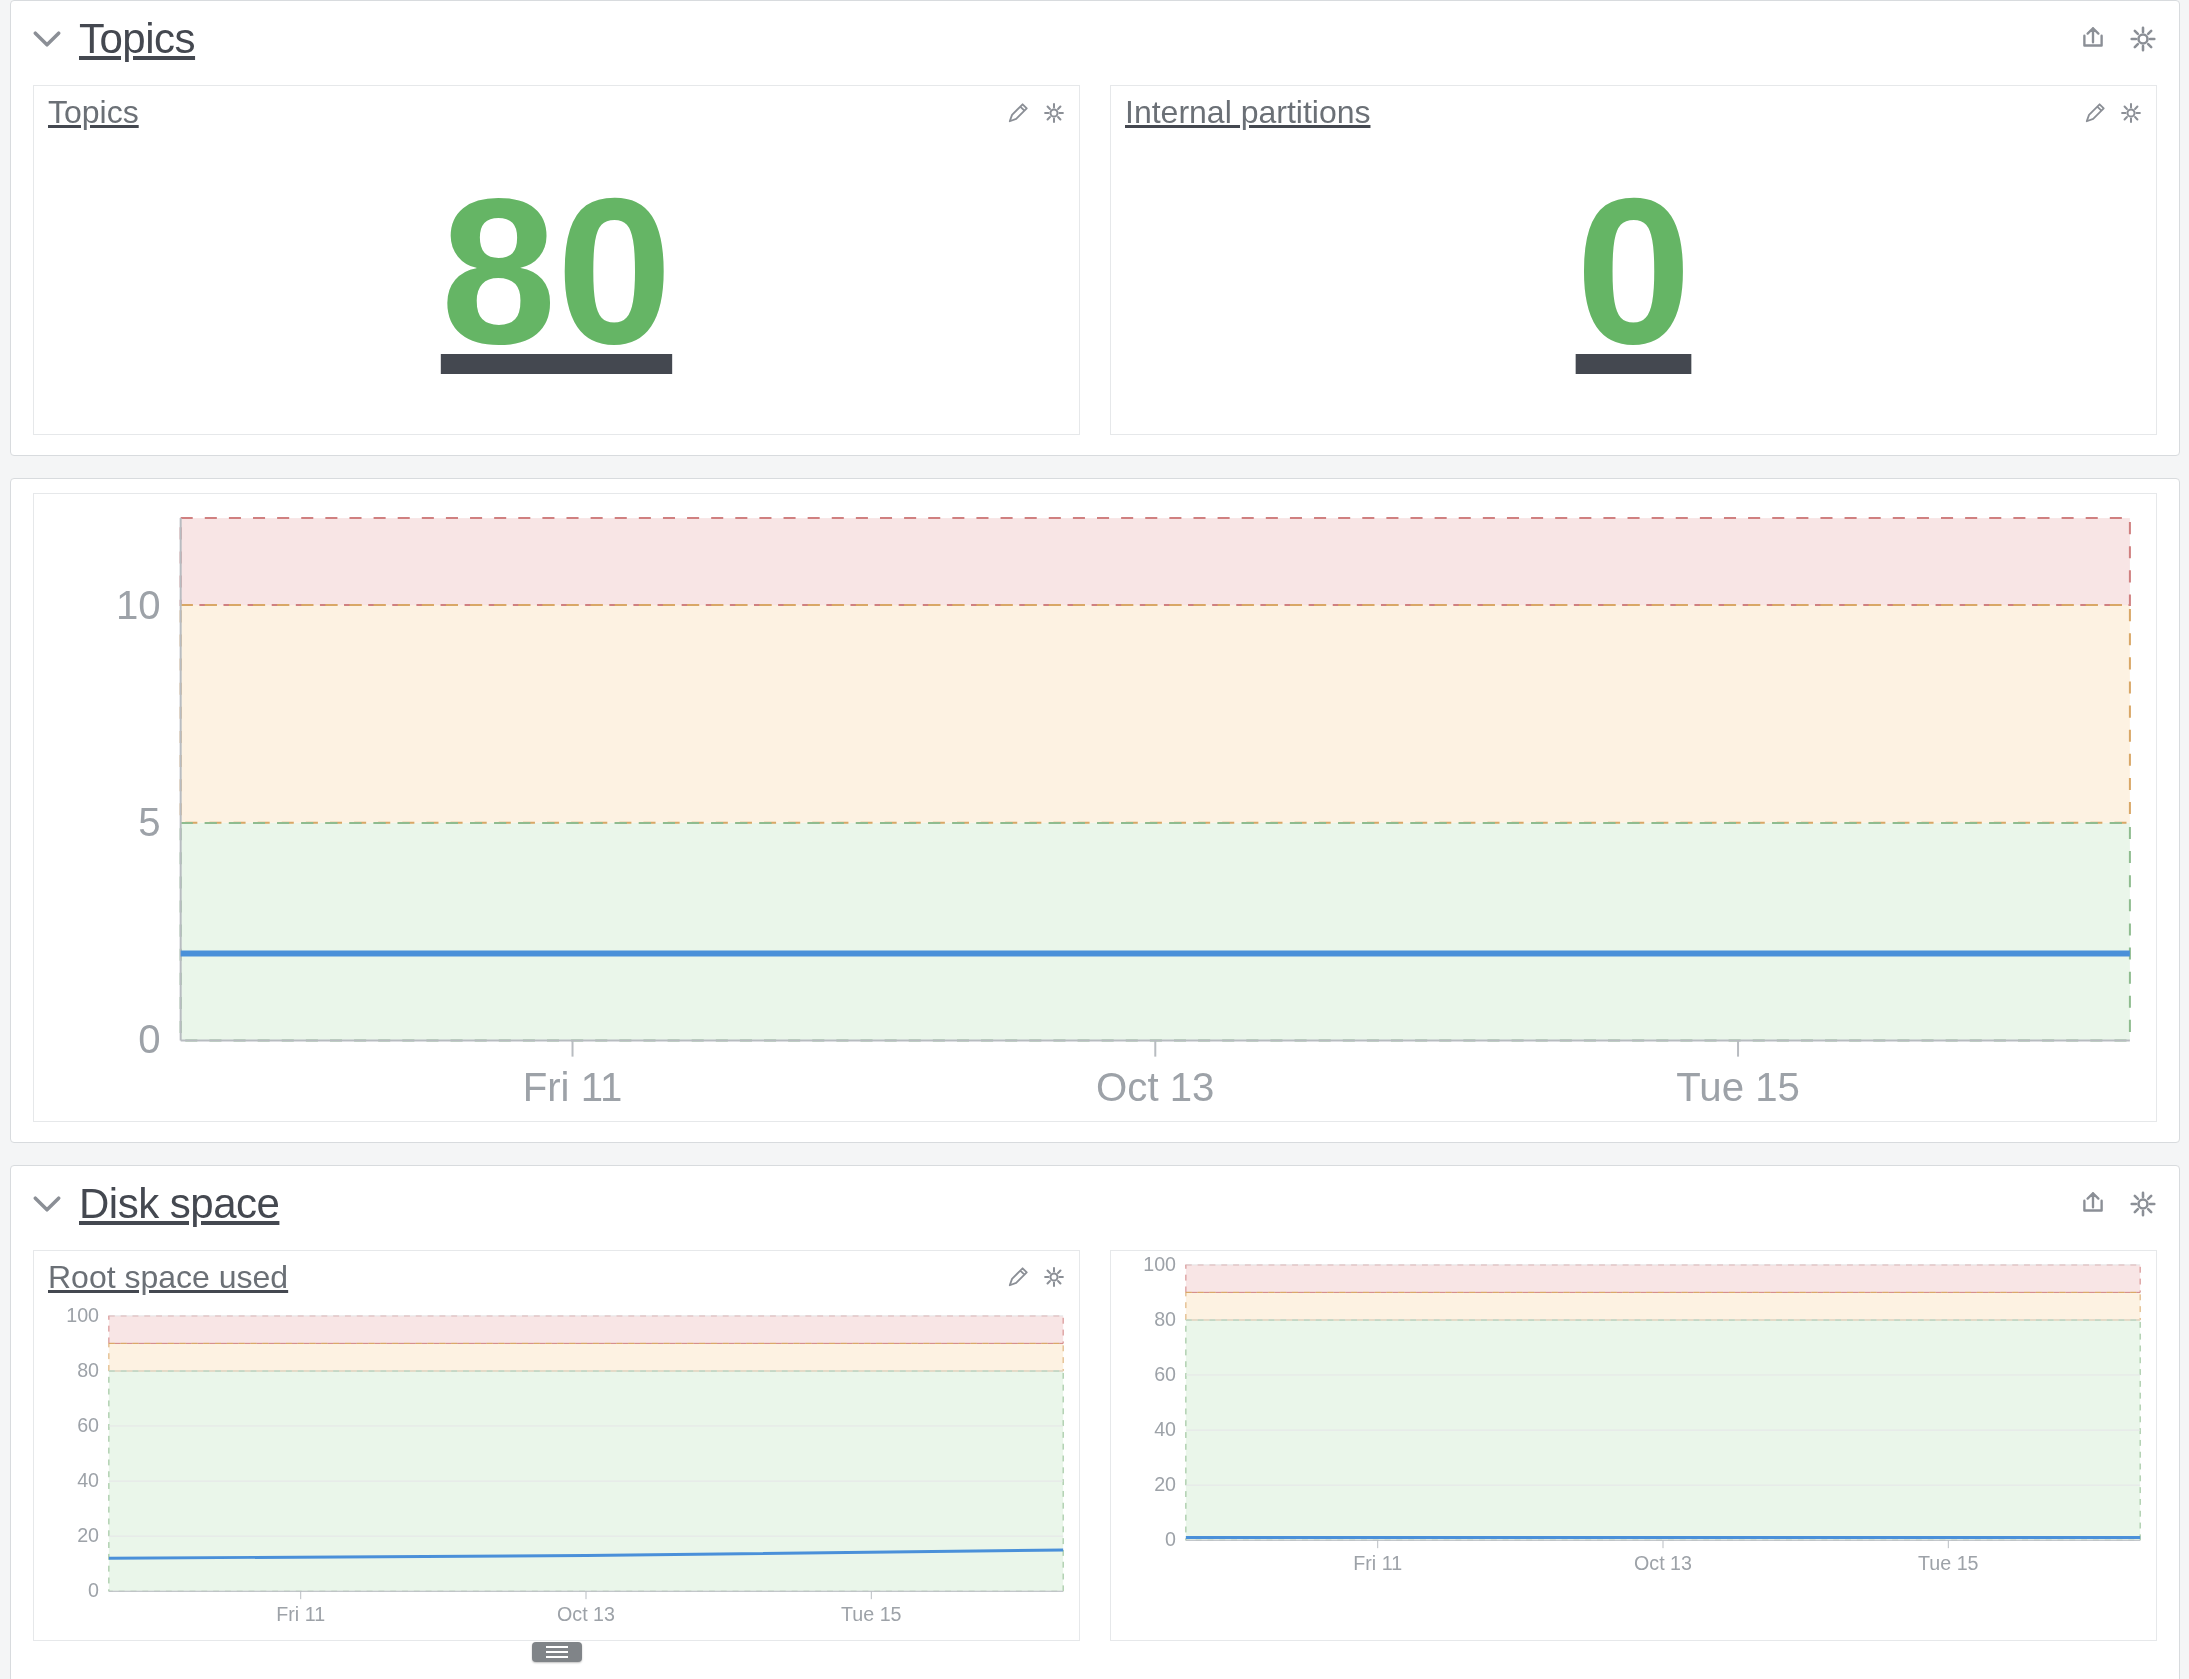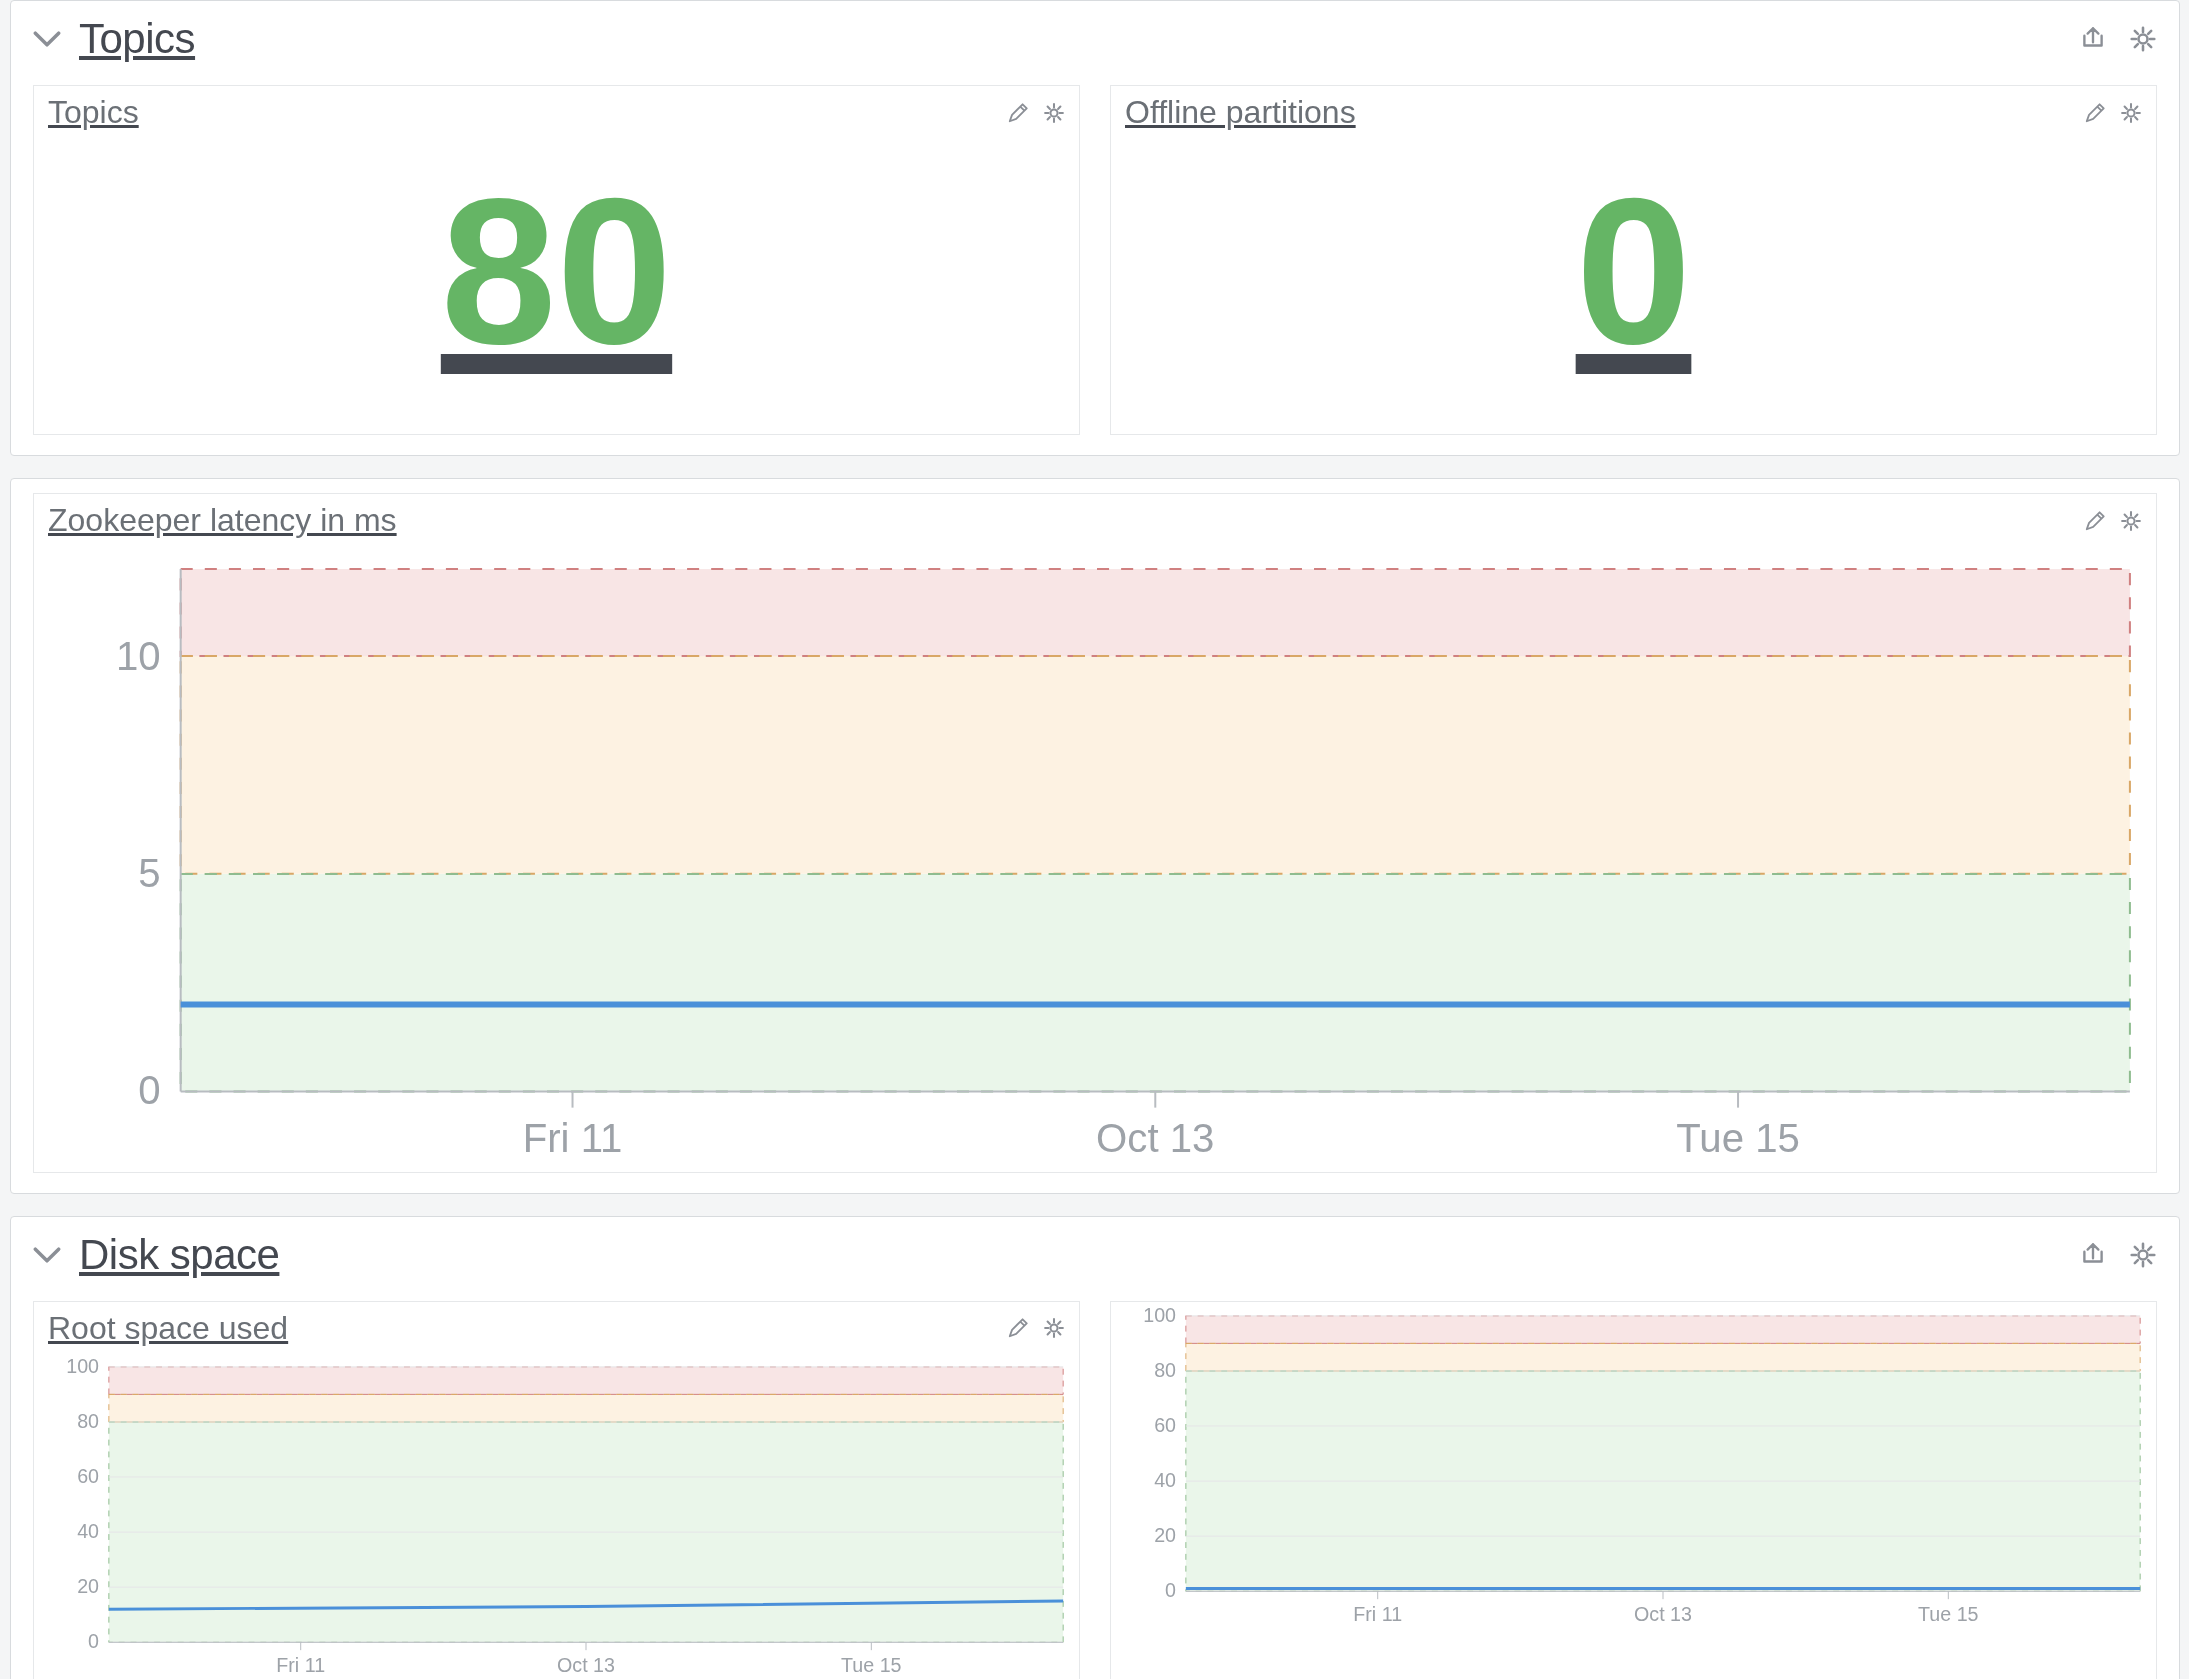--- a/index.html
+++ b/index.html
@@ -218,21 +218,21 @@
                   <use href="#i-gear"></use>
                 </svg>
               </span>
           </div>
         </div>
         <div class="big-number">80</div>
       </div>
 
       <div class="panel">
         <div class="panel-header">
-          <span class="panel-title">Offline partitions</span>
+          <span class="panel-title">Internal partitions</span>
           <div class="panel-actions">
             <span class="icon-btn">
                 <svg width="22" height="22" viewBox="0 0 24 24">
                   <use href="#i-pencil"></use>
                 </svg>
               </span>
             <span class="icon-btn">
                 <svg width="22" height="22" viewBox="0 0 26 26">
                   <use href="#i-gear"></use>
                 </svg>
@@ -243,35 +243,20 @@
       </div>
     </div>
   </div>
 
   <div class="section">
 
     <div class="panel-row">
 
 
       <div class="panel">
-        <div class="panel-header">
-          <span class="panel-title">Zookeeper latency in ms</span>
-          <div class="panel-actions">
-            <span class="icon-btn">
-                <svg width="22" height="22" viewBox="0 0 24 24">
-                  <use href="#i-pencil"></use>
-                </svg>
-              </span>
-            <span class="icon-btn">
-                <svg width="22" height="22" viewBox="0 0 26 26">
-                  <use href="#i-gear"></use>
-                </svg>
-              </span>
-          </div>
-        </div>
         <div class="chart-wrap">
           <svg class="chart" viewBox="0 0 1050 310" preserveAspectRatio="none">
 
             <rect class="band green" x="70" y="161.7" width="970" height="108.3"></rect>
             <rect class="band amber" x="70" y="53.3" width="970" height="108.3"></rect>
             <rect class="band red" x="70" y="10" width="970" height="43.3"></rect>
 
             <line class="band green" x1="70" x2="1040" y1="161.7" y2="161.7"></line>
             <line class="band amber" x1="70" x2="1040" y1="53.3" y2="53.3"></line>
 

